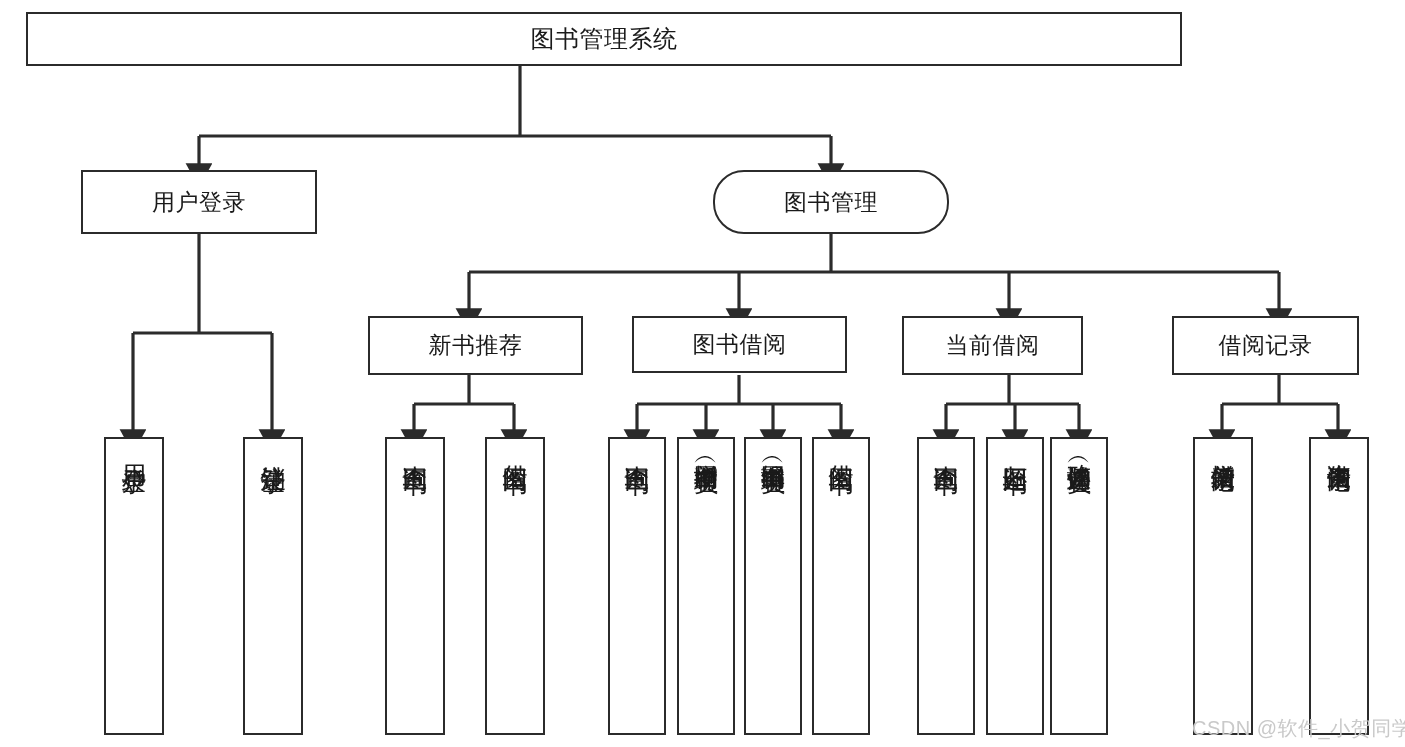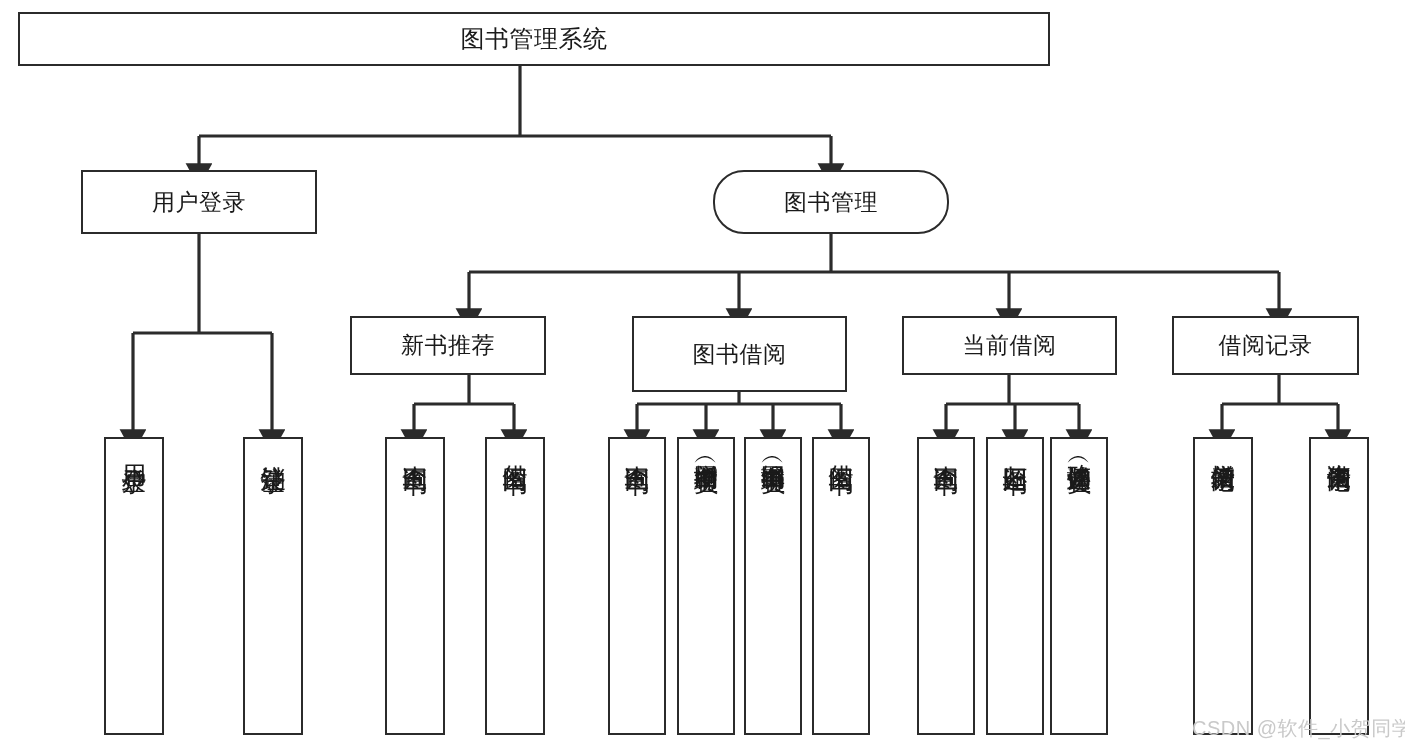--- a/index.html
+++ b/index.html
@@ -123,38 +123,38 @@
       <path d="M1015,404 L1015,434" marker-end="url(#arrow)"></path>
       <path d="M1079,404 L1079,434" marker-end="url(#arrow)"></path>
 
       <path d="M1279,375 L1279,404"></path>
       <path d="M1222,404 L1338,404"></path>
       <path d="M1222,404 L1222,434" marker-end="url(#arrow)"></path>
       <path d="M1338,404 L1338,434" marker-end="url(#arrow)"></path>
     </g>
   </svg>
 
-  <div class="node horizontal root" style="left:18px; top:12px; width:1032px; height:54px;">
+  <div class="node horizontal root" style="left:26px; top:12px; width:1156px; height:54px;">
     <span class="label">图书管理系统</span>
   </div>
 
   <div class="node horizontal" style="left:81px; top:170px; width:236px; height:64px;">
     <span class="label">用户登录</span>
   </div>
   <div class="node horizontal" style="left:713px; top:170px; width:236px; height:64px;border-radius:31px;">
     <span class="label">图书管理</span>
   </div>
 
-  <div class="node horizontal" style="left:350px; top:316px; width:196px; height:59px;">
+  <div class="node horizontal" style="left:368px; top:316px; width:215px; height:59px;">
     <span class="label">新书推荐</span>
   </div>
-  <div class="node horizontal" style="left:632px; top:316px; width:215px; height:76px;">
+  <div class="node horizontal" style="left:632px; top:316px; width:215px; height:57px;">
     <span class="label">图书借阅</span>
   </div>
-  <div class="node horizontal" style="left:902px; top:316px; width:215px; height:59px;">
+  <div class="node horizontal" style="left:902px; top:316px; width:181px; height:59px;">
     <span class="label">当前借阅</span>
   </div>
   <div class="node horizontal" style="left:1172px; top:316px; width:187px; height:59px;">
     <span class="label">借阅记录</span>
   </div>
 
   <div class="node vertical" style="left:104px; top:437px; width:60px; height:298px;">
     <span class="label">用户登录</span>
   </div>
   <div class="node vertical" style="left:243px; top:437px; width:60px; height:298px;">

